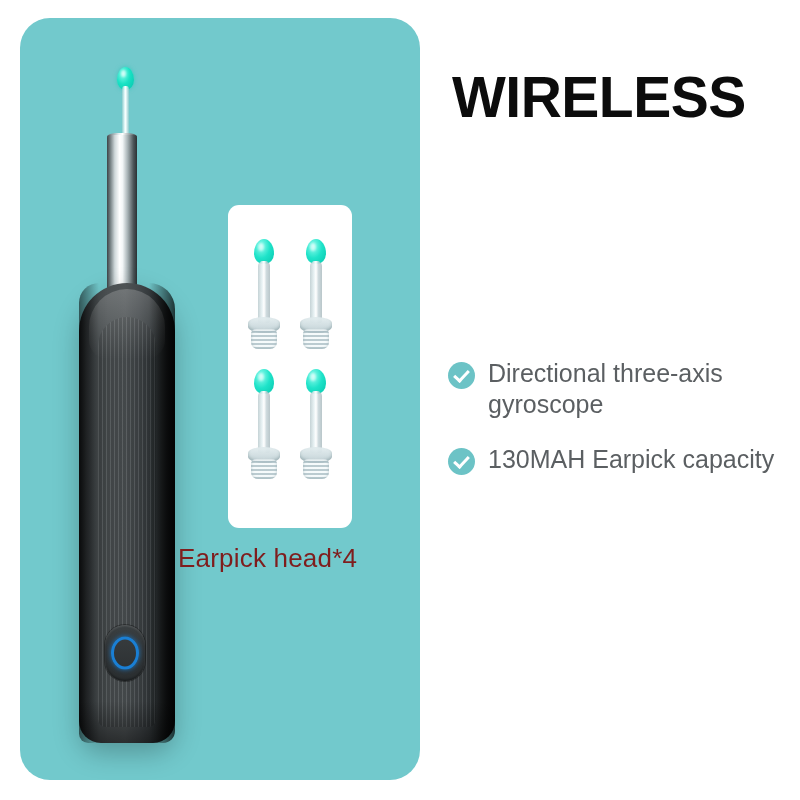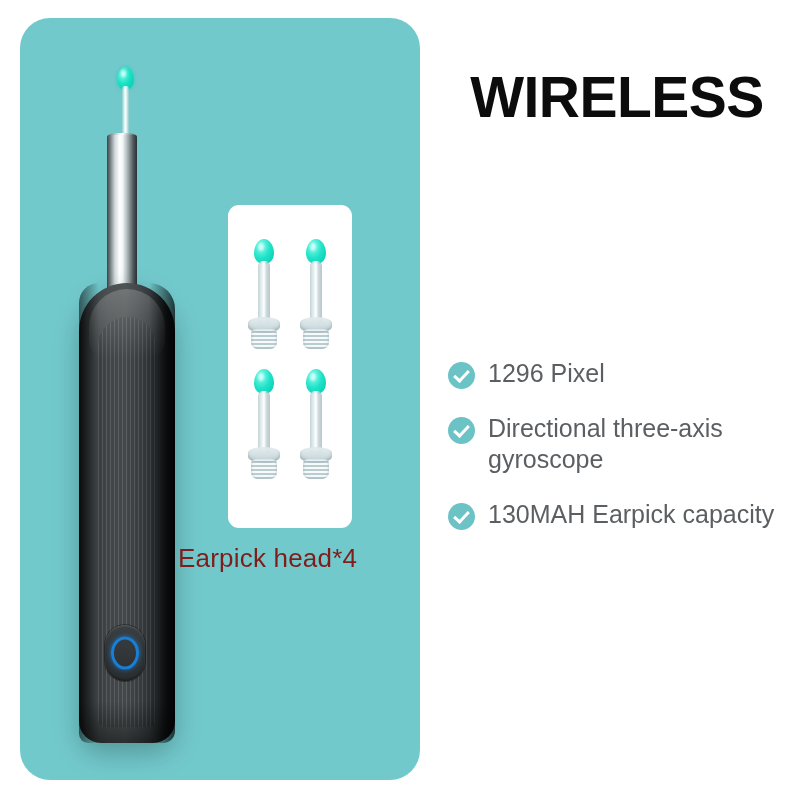--- a/index.html
+++ b/index.html
@@ -305,21 +305,20 @@
     letter-spacing: .2px;
     white-space: nowrap;
   }
 
   
   .right-col {
     position: absolute;
     left: 452px;
     top: 62px;
     width: 330px;
-    text-align: center;
   }
   .headline {
     margin: 0;
     color: #0c0c0c;
     font-size: 57px;
     font-weight: 700;
     line-height: 71px;
     letter-spacing: -0.5px;
   }
   .headline span { display: block; }
@@ -422,24 +421,20 @@
 
   <div class="right-col">
     <h1 class="headline">
       <span>WIRELESS</span>
     </h1>
   </div>
 
   <div class="features">
     <div class="feature">
       <span class="check-icon"></span>
-      <span class="feature-text">1296 Pixel</span>
-    </div>
-    <div class="feature">
-      <span class="check-icon"></span>
       <span class="feature-text">Directional three-axis gyroscope</span>
     </div>
     <div class="feature">
       <span class="check-icon"></span>
       <span class="feature-text">130MAH Earpick capacity</span>
     </div>
   </div>
 
 </div>
 

